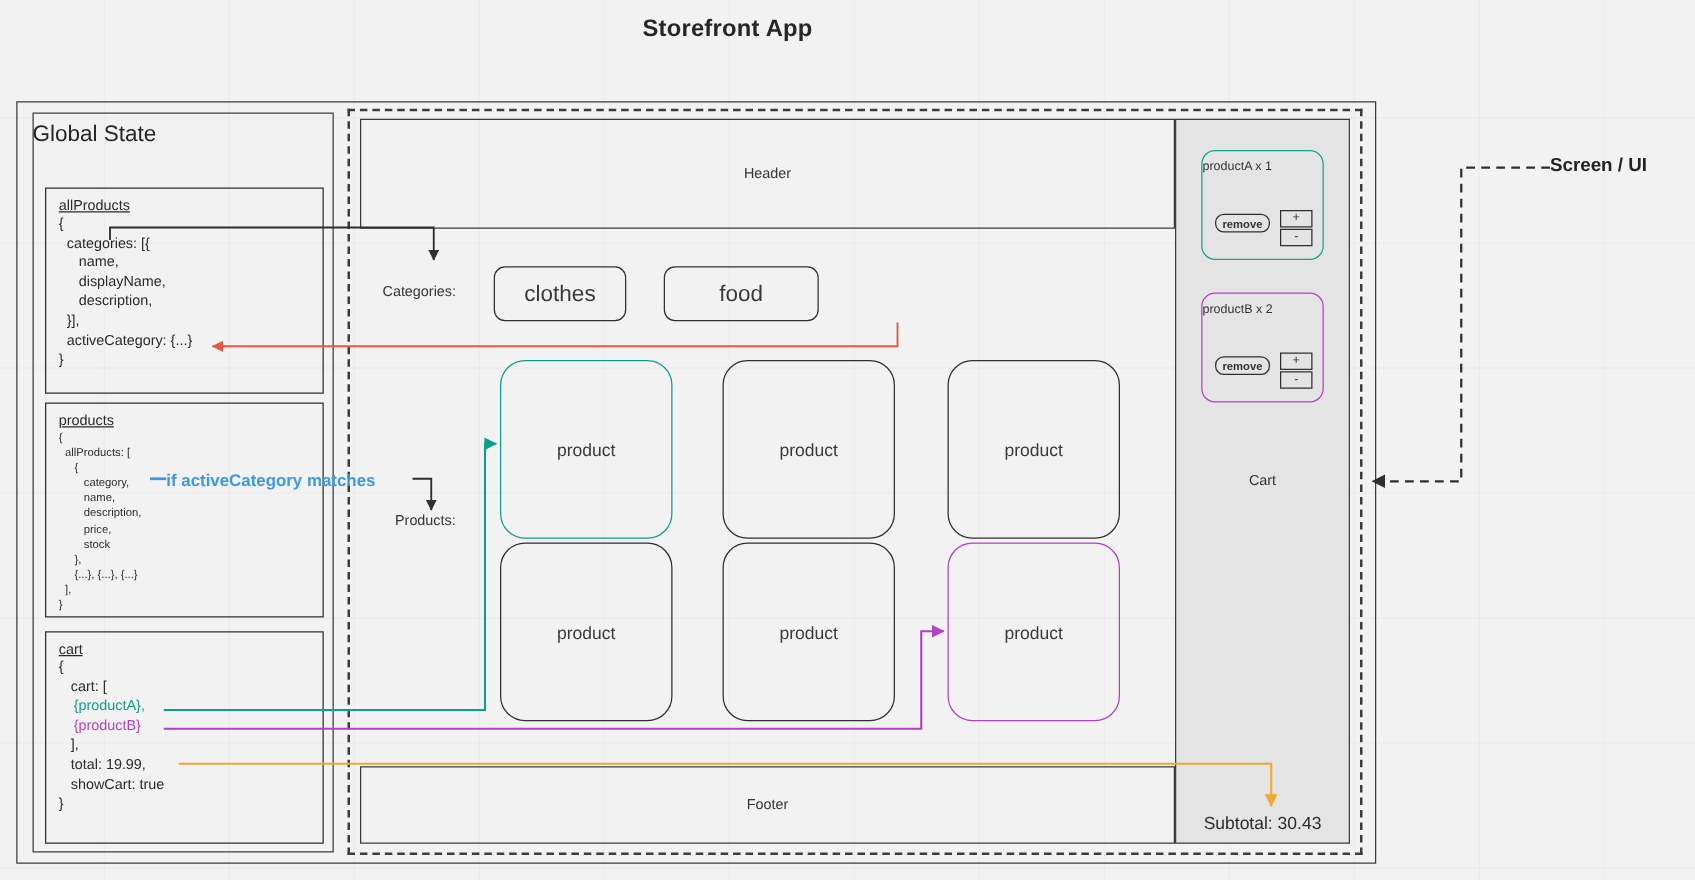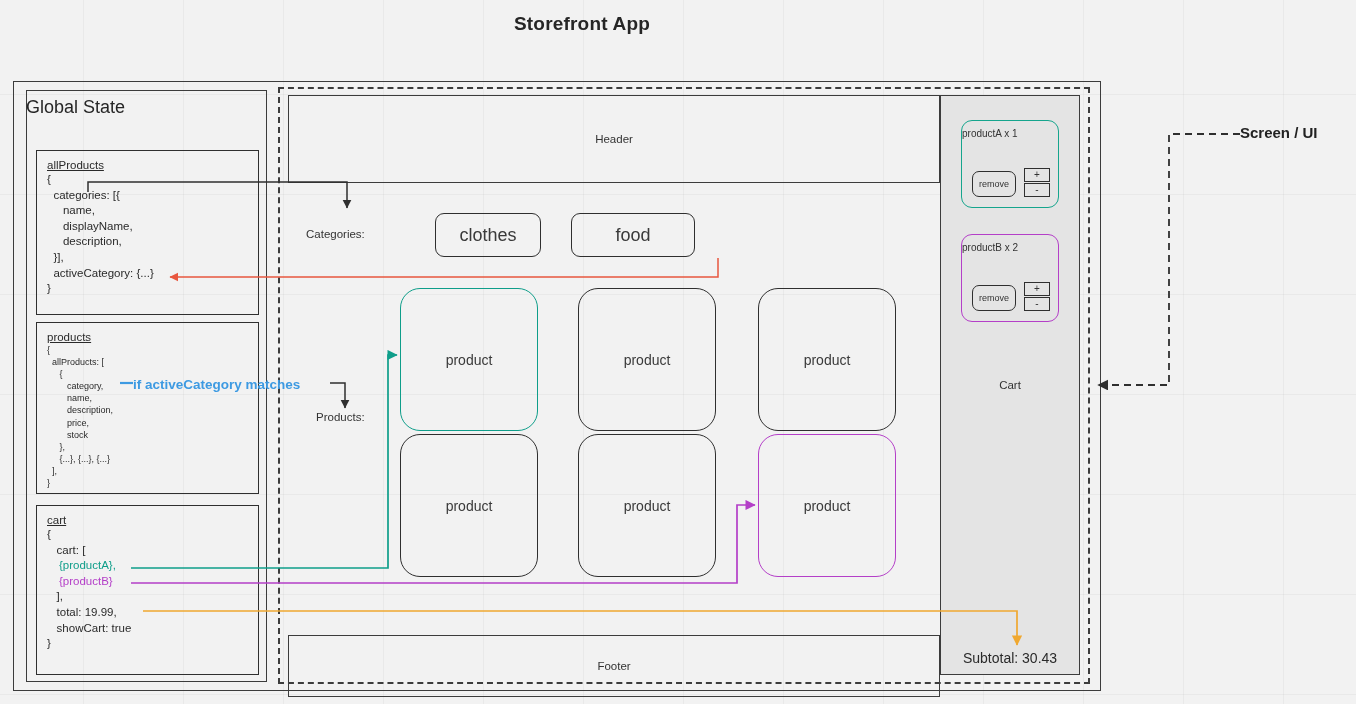--- a/index.html
+++ b/index.html
@@ -94,36 +94,35 @@
   .panel {
     border: 1.8px solid #3c3c3c;
     box-sizing: border-box;
     display: flex;
     align-items: center;
     justify-content: center;
     font-size: 11.5px;
     color: #333;
   }
   #header-panel { left: 288px; top: 95px; width: 652px; height: 88px; }
-  #footer-panel { left: 288px; top: 635px; width: 652px; height: 62px; }
+  #footer-panel { left: 288px; top: 613px; width: 652px; height: 62px; }
 
   
   #categories-label {
     left: 306px; top: 228px; width: 80px;
     font-size: 11.5px; color: #333;
   }
   .cat-btn {
     height: 44px;
     border: 1.9px solid #2f2f2f;
     border-radius: 9px;
     box-sizing: border-box;
     display: flex; align-items: center; justify-content: center;
     font-size: 18px; color: #3a3a3a;
     background: transparent;
-    margin-left: 40px;
   }
   .cat-btn.active { border-color: #e8573f; }
   #cat-0 { left: 395px; top: 213px; width: 106px; }
   #cat-1 { left: 531px; top: 213px; width: 124px; justify-content: center; }
   #cat-2 { left: 665px; top: 213px; width: 105px; }
   #cat-3 { left: 800px; top: 213px; width: 104px; }
 
   
   #products-label {
     left: 316px; top: 411px; width: 80px;
@@ -171,25 +170,25 @@
   .cart-item.teal   { border-color: #15a58d; }
   .cart-item.purple { border-color: #b43fc8; }
   #ci-0 { left: 961px; top: 120px; }
   #ci-1 { left: 961px; top: 234px; }
   .ci-title {
     position: absolute; left: 0; top: 7px; width: 98px;
     text-align: left; font-size: 10px; color: #333;
   }
   .ci-remove {
     position: absolute; left: 10px; top: 50px;
-    width: 44px; height: 26px;
+    width: 44px; height: 15px;
     border: 1.6px solid #2f2f2f; border-radius: 7px;
     box-sizing: border-box;
     display: flex; align-items: center; justify-content: center;
-    font-size: 9px; color: #333;
+    font-size: 9px; color: #333; font-weight: bold;
   }
   .ci-plus, .ci-minus {
     position: absolute; left: 62px;
     width: 26px; height: 14px;
     border: 1.3px solid #2f2f2f;
     box-sizing: border-box;
     display: flex; align-items: center; justify-content: center;
     font-size: 10px; color: #333; line-height: 1;
   }
   .ci-plus  { top: 47px; }

